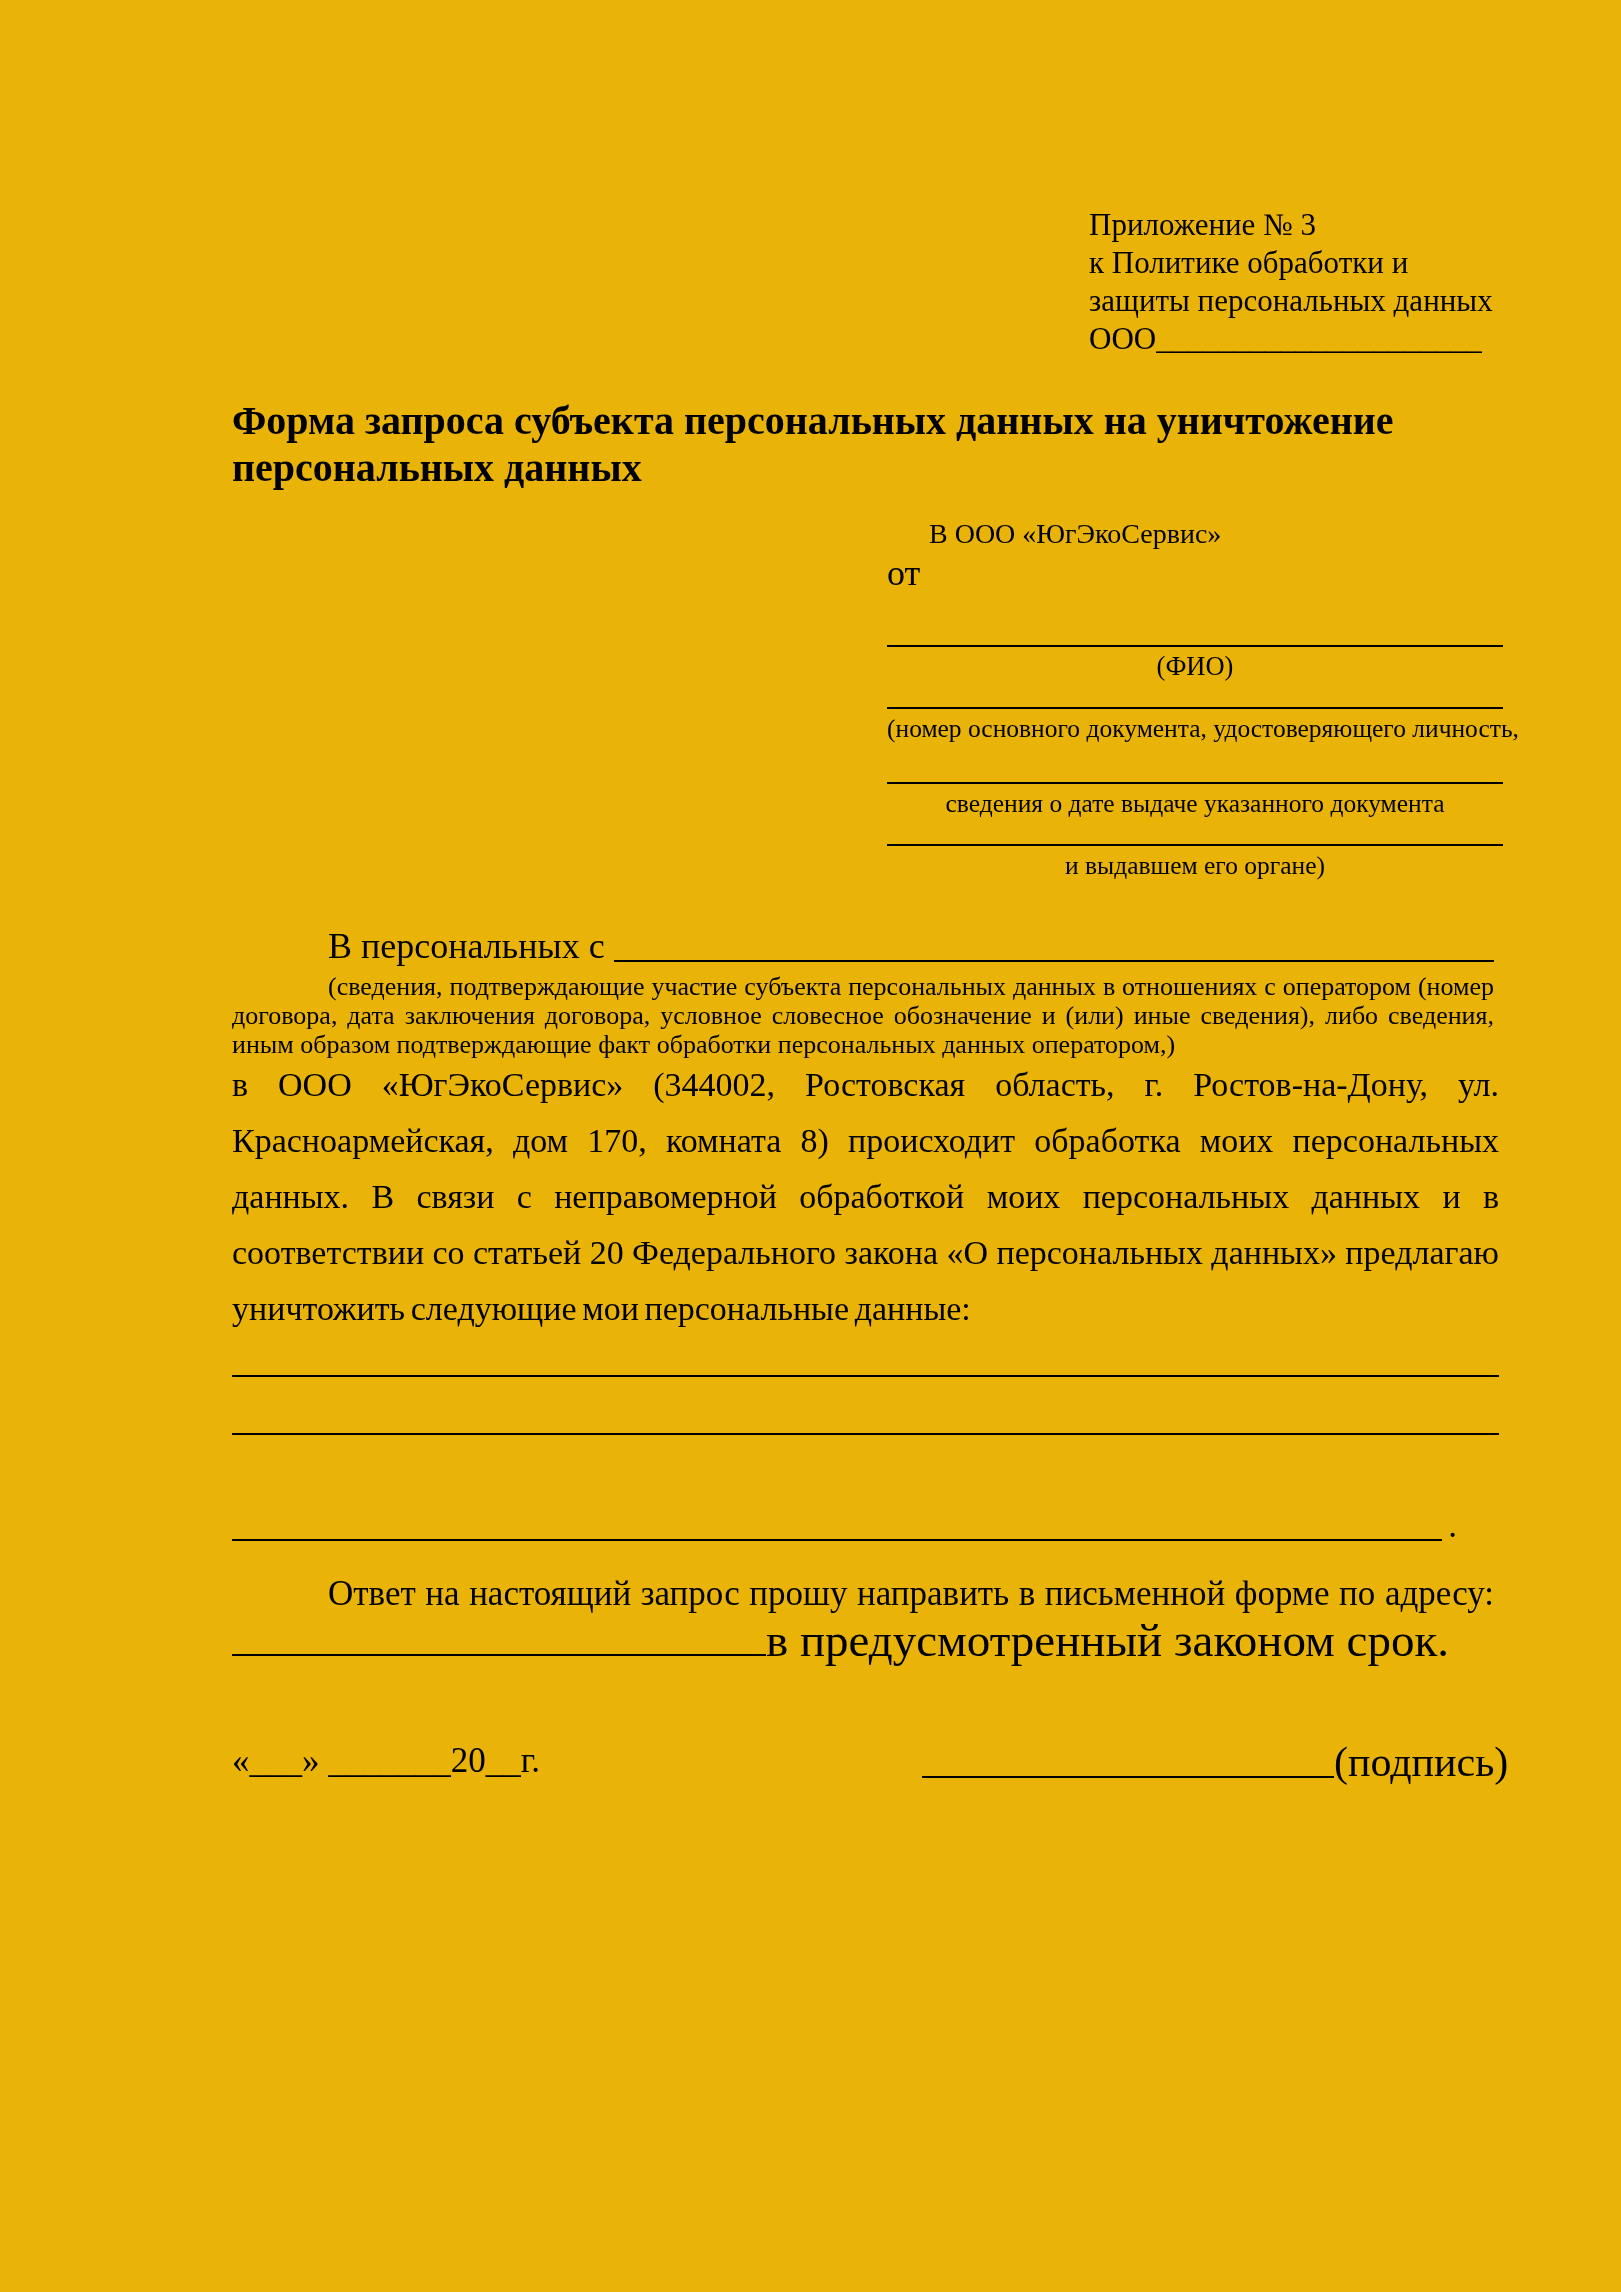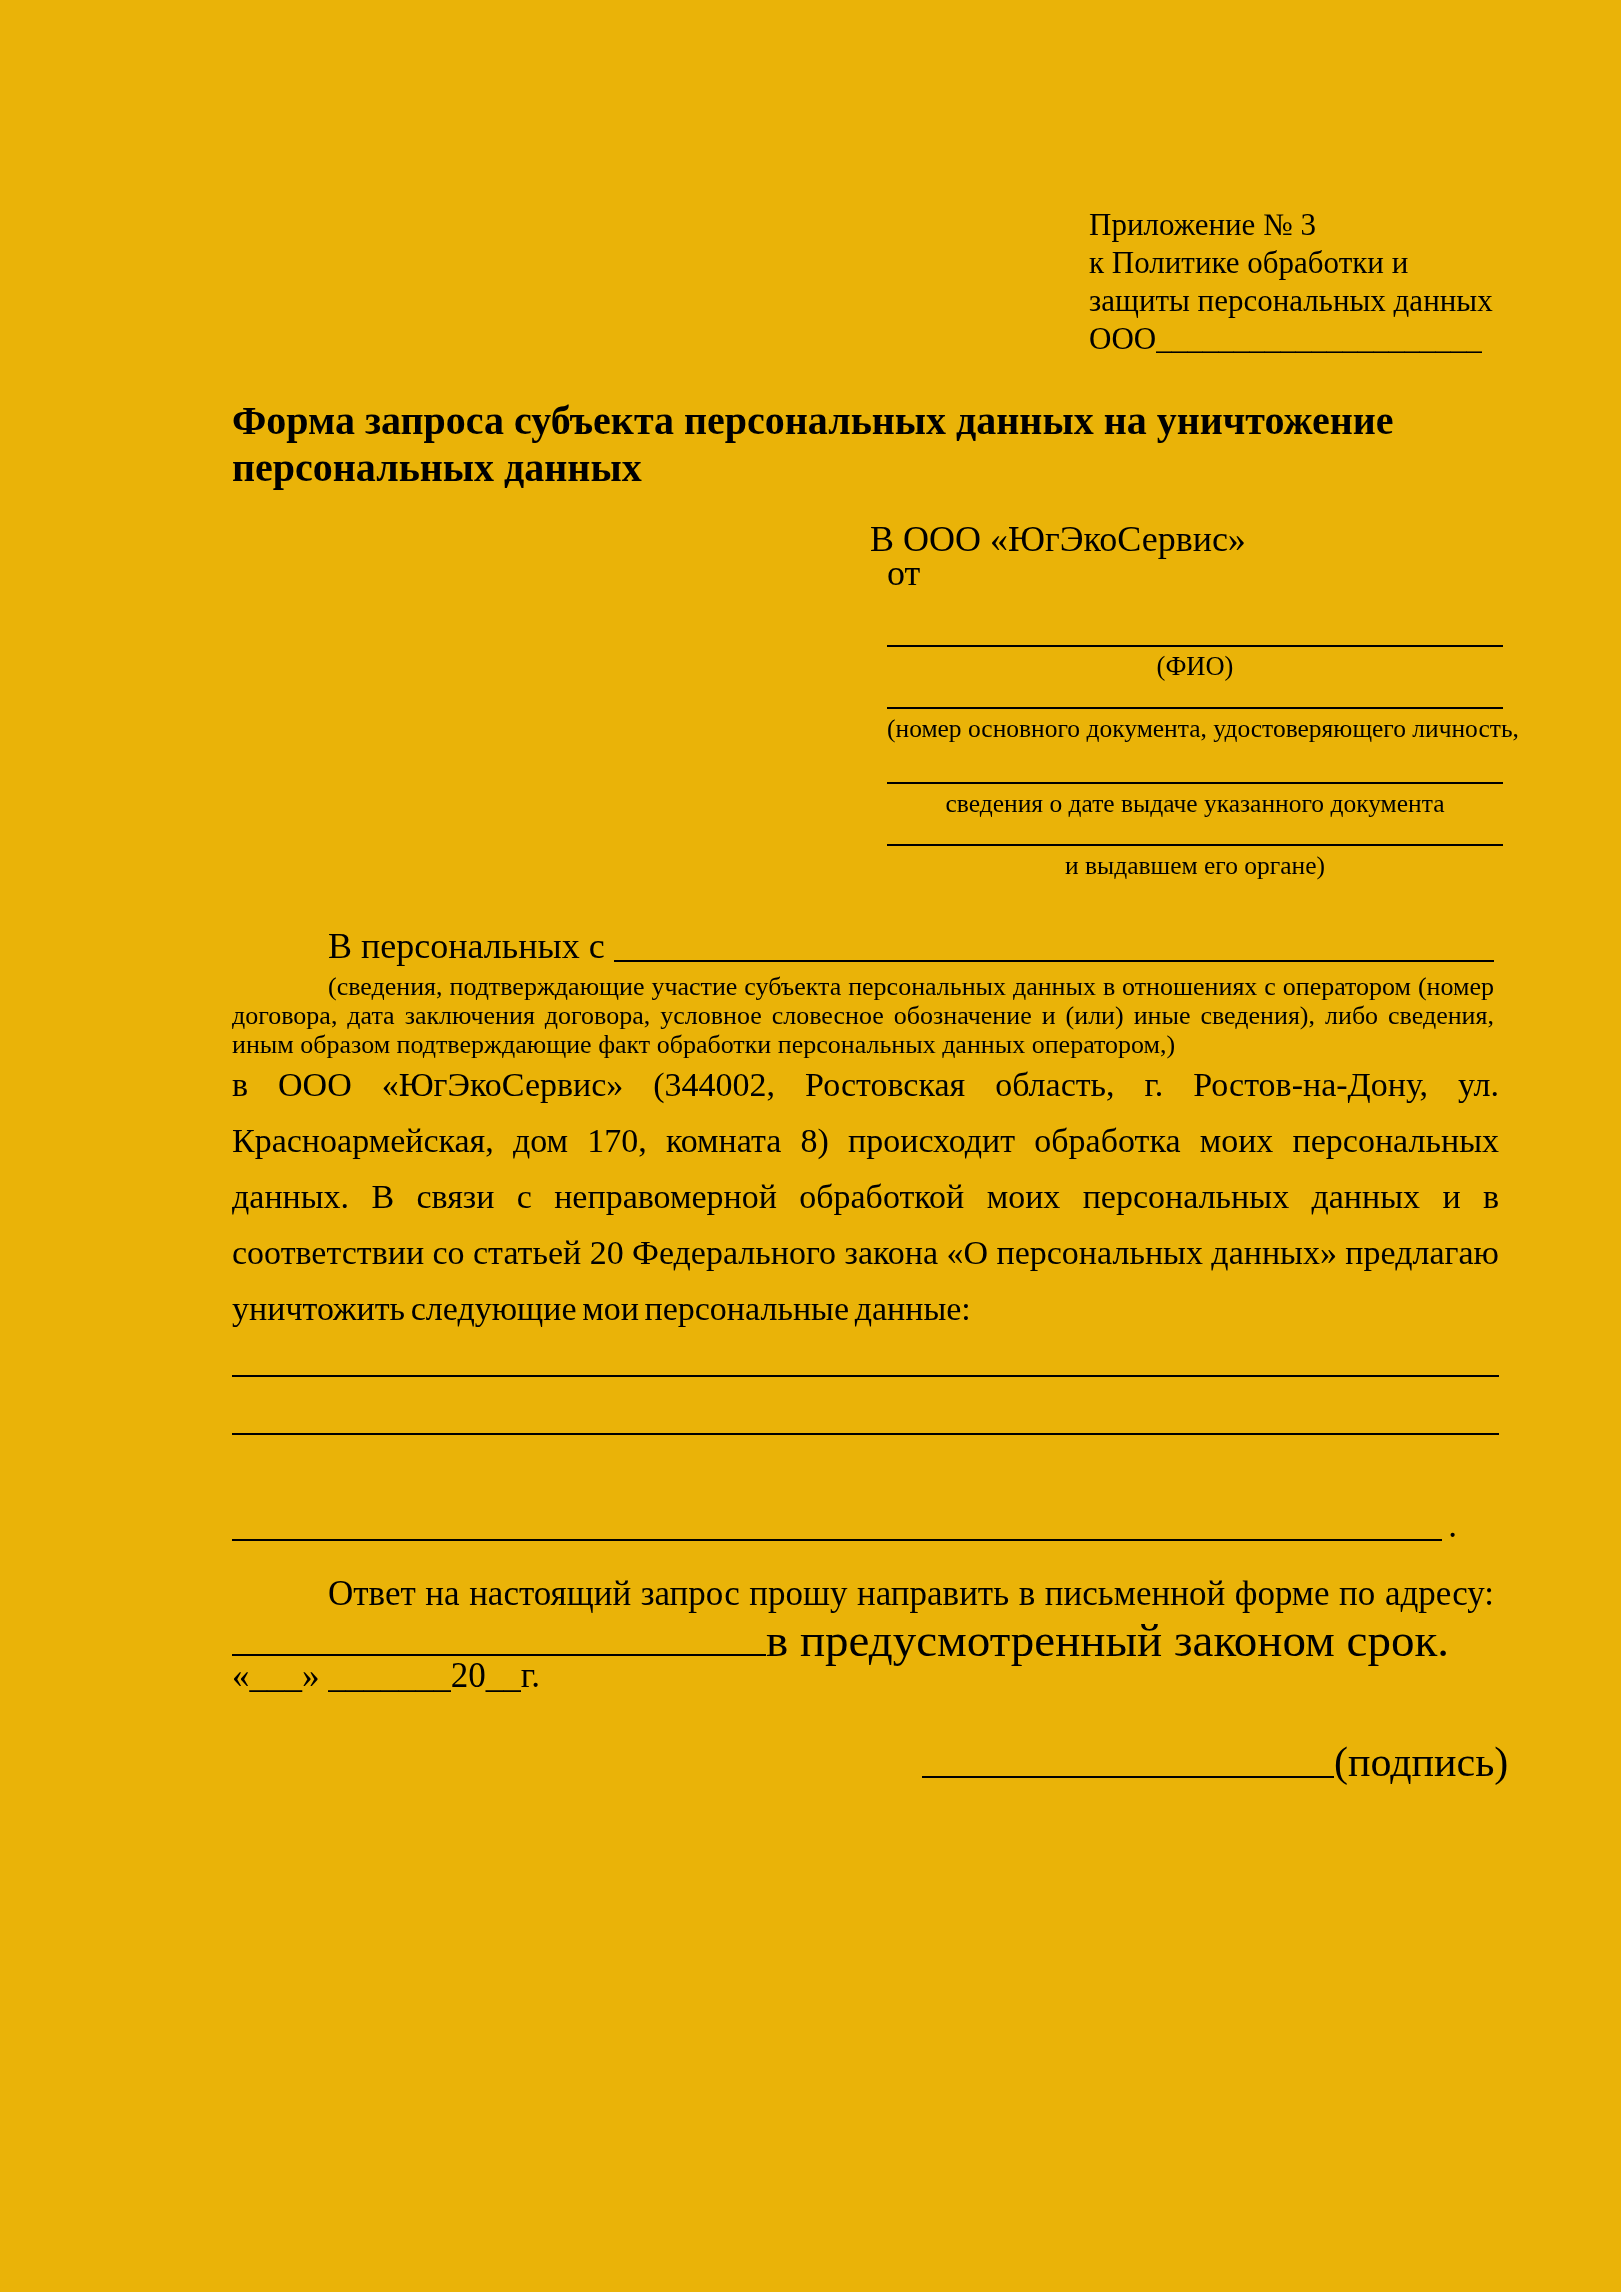--- a/index.html
+++ b/index.html
@@ -27,21 +27,21 @@
     left: 232px;
     top: 397px;
     width: 1267px;
     margin: 0;
     text-align: left;
     font-size: 40px;
     line-height: 47px;
     font-weight: bold;
   }
   
-  .addr-to   { position: absolute; left: 870px; top: 518px; font-size: 36px; white-space: nowrap; text-align: right; }
+  .addr-to   { position: absolute; left: 929px; top: 518px; font-size: 28px; white-space: nowrap; text-align: right; }
   .addr-from { position: absolute; left: 887px; top: 552px; font-size: 36px; }
   .rule {
     position: absolute;
     left: 887px;
     width: 616px;
     border-top: 2.9px solid #000;
     height: 0;
   }
   .rule-cap {
     position: absolute;
@@ -137,21 +137,21 @@
     font-size: 47px;
     line-height: 39px;
     height: 39px;
   }
   .address-row .blank { width: 534px; border-bottom: 2.9px solid #000; margin-bottom: 3.9px; }
   .address-row .tail { white-space: nowrap; }
   
   .date-line {
     position: absolute;
     left: 232px;
-    top: 1656px;
+    top: 1741px;
     font-size: 35px;
     white-space: nowrap;
   }
   .sig-row {
     position: absolute;
     left: 922px;
     top: 1741px;
     display: flex;
     align-items: flex-end;
     font-size: 42px;

